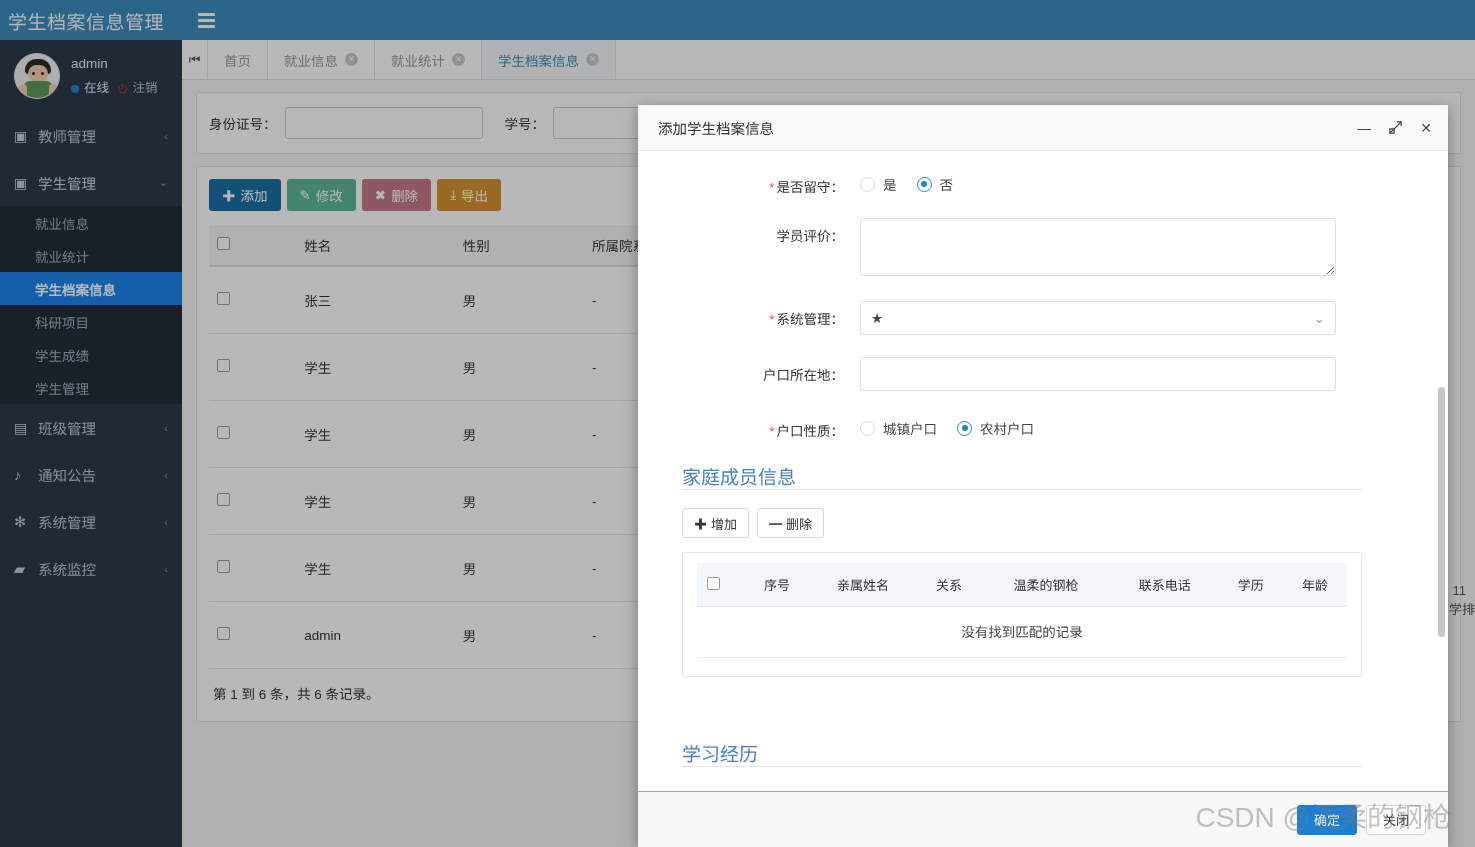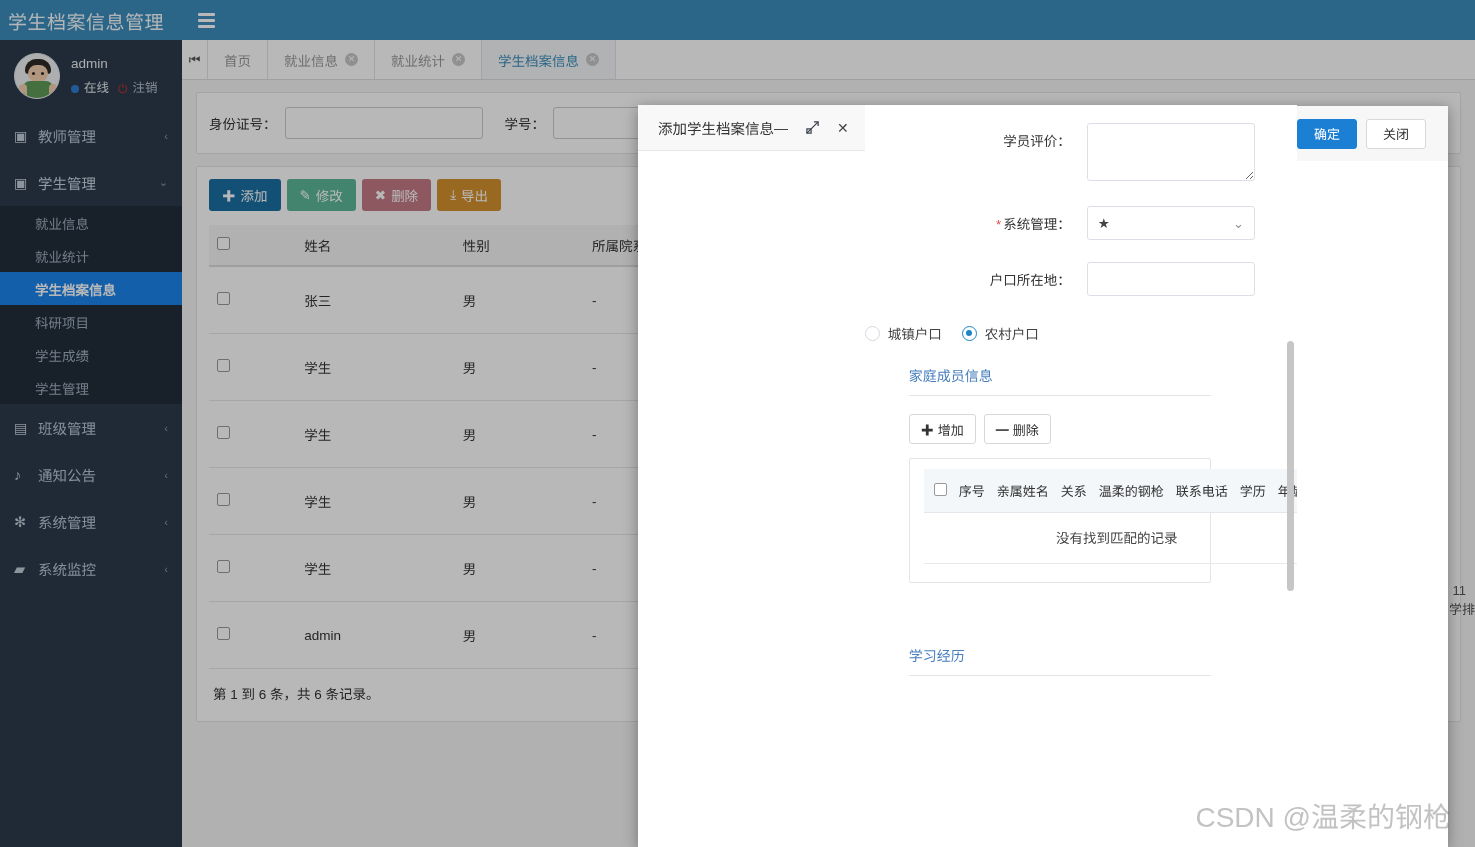--- a/index.html
+++ b/index.html
@@ -132,21 +132,21 @@
 
   .bg-right-note { position: absolute; right: 0; top: 580px; font-size: 13px; color: #555; }
 
   
   .overlay { position: absolute; inset: 0; background: rgba(0,0,0,0.28); z-index: 20; }
   .modal {
     position: absolute; left: 638px; top: 105px;
     width: 810px; height: 742px;
     background: #fff; z-index: 30;
     box-shadow: 0 3px 14px rgba(0,0,0,.35);
-    display: flex; flex-direction: row;
+    display: flex; flex-direction: column;
   }
   .modal-header {
     height: 46px; flex: none; background: #f8f8f8; border-bottom: 1px solid #e7e7e7;
     display: flex; align-items: center; padding: 0 16px 0 20px;
   }
   .modal-title { font-size: 14.5px; color: #333; }
   .modal-ctrls { margin-left: auto; display: flex; align-items: center; gap: 17px; color: #444; }
   .mc { cursor: pointer; display: inline-flex; align-items: center; justify-content: center; }
 
   .modal-body { flex: 1; overflow: hidden; position: relative; padding: 18px 42px 0 0; }
@@ -174,21 +174,21 @@
   .radio-item { display: flex; align-items: center; gap: 8px; font-size: 13.5px; color: #444; cursor: pointer; }
   .radio {
     width: 15px; height: 15px; border-radius: 50%; border: 1px solid #d4d8de;
     background: #fff; display: inline-flex; align-items: center; justify-content: center; flex: none;
   }
   .radio.on { border-color: #1c85c4; }
   .radio.on::after { content: ""; width: 6px; height: 6px; border-radius: 50%; background: #1c85c4; }
 
   .section { margin: 4px 44px 0 44px; }
   .section-head {
-    color: #4a7fbd; font-size: 14px; padding-bottom: 10px; border-bottom: 1px solid #e3e3e3;
+    color: #4a7fbd; font-size: 19px; border-bottom: 1px solid #e3e3e3;
   }
   .sub-toolbar { display: flex; gap: 8px; margin: 18px 0 14px; }
   .btn-plain {
     height: 30px; background: #fff; border: 1px solid #d8d8d8; border-radius: 3px;
     font-size: 13px; color: #333; padding: 0 11px; cursor: pointer;
     display: inline-flex; align-items: center; gap: 4px;
   }
   .sub-table-card { border: 1px solid #e4e4e4; border-radius: 2px; padding: 10px 14px 18px; background: #fff; }
   table.sub { width: 100%; border-collapse: collapse; font-size: 13px; }
   table.sub thead th {
@@ -463,37 +463,53 @@
           </svg>
         </span>
         <span class="mc">✕</span>
       </div>
     </div>
 
     <div class="modal-body">
       <div class="modal-scroll"></div>
       <div id="modal-fields">
           <div class="form-row">
+            <div class="form-label"><span class="req">*</span><span>是否留守：</span></div>
+            <div class="form-ctrl">
+              <div class="radio-group">
+                <label class="radio-item">
+                  <span class="radio"></span>
+                  <span>是</span>
+                </label>
+                <label class="radio-item">
+                  <span class="radio on"></span>
+                  <span>否</span>
+                </label>
+              </div>
+            </div>
+          </div>
+          <div class="form-row">
             <div class="form-label"><span>学员评价：</span></div>
             <div class="form-ctrl"><textarea class="inp" placeholder="" style=""></textarea></div>
           </div>
           <div class="form-row">
             <div class="form-label"><span class="req">*</span><span>系统管理：</span></div>
             <div class="form-ctrl">
               <div class="select-wrap">
                 <div class="inp">★</div>
                 <span class="chev">⌄</span>
               </div>
             </div>
           </div>
           <div class="form-row">
             <div class="form-label"><span>户口所在地：</span></div>
             <div class="form-ctrl"><input class="inp" placeholder="" style=""></div>
           </div>
           <div class="form-row">
+            <div class="form-label"><span class="req">*</span><span>户口性质：</span></div>
             <div class="form-ctrl">
               <div class="radio-group">
                 <label class="radio-item">
                   <span class="radio"></span>
                   <span>城镇户口</span>
                 </label>
                 <label class="radio-item">
                   <span class="radio on"></span>
                   <span>农村户口</span>
                 </label>

